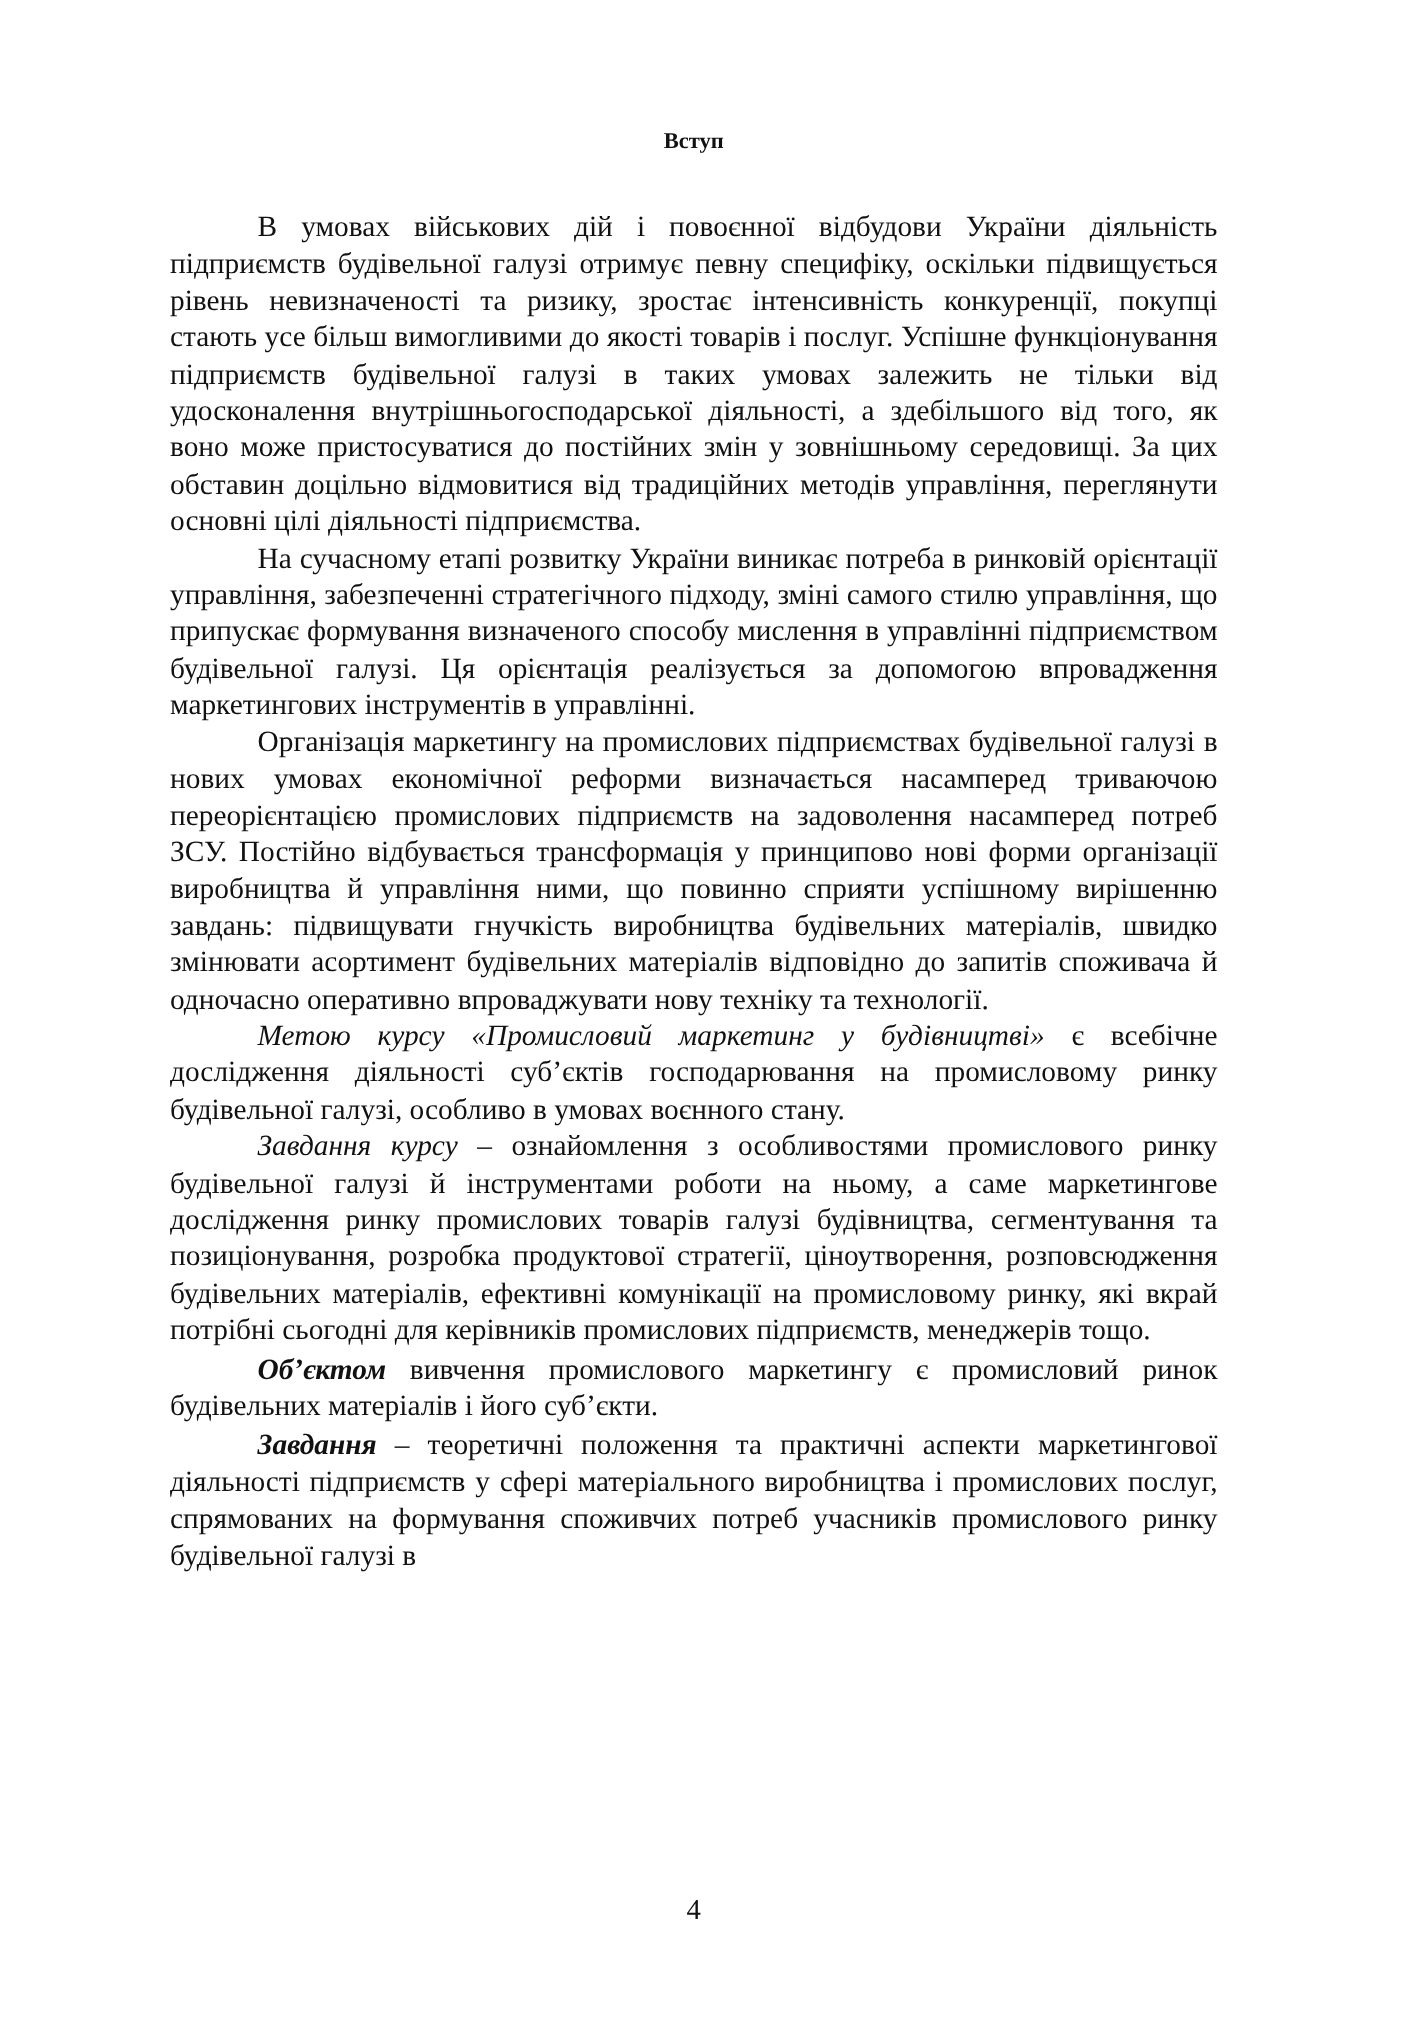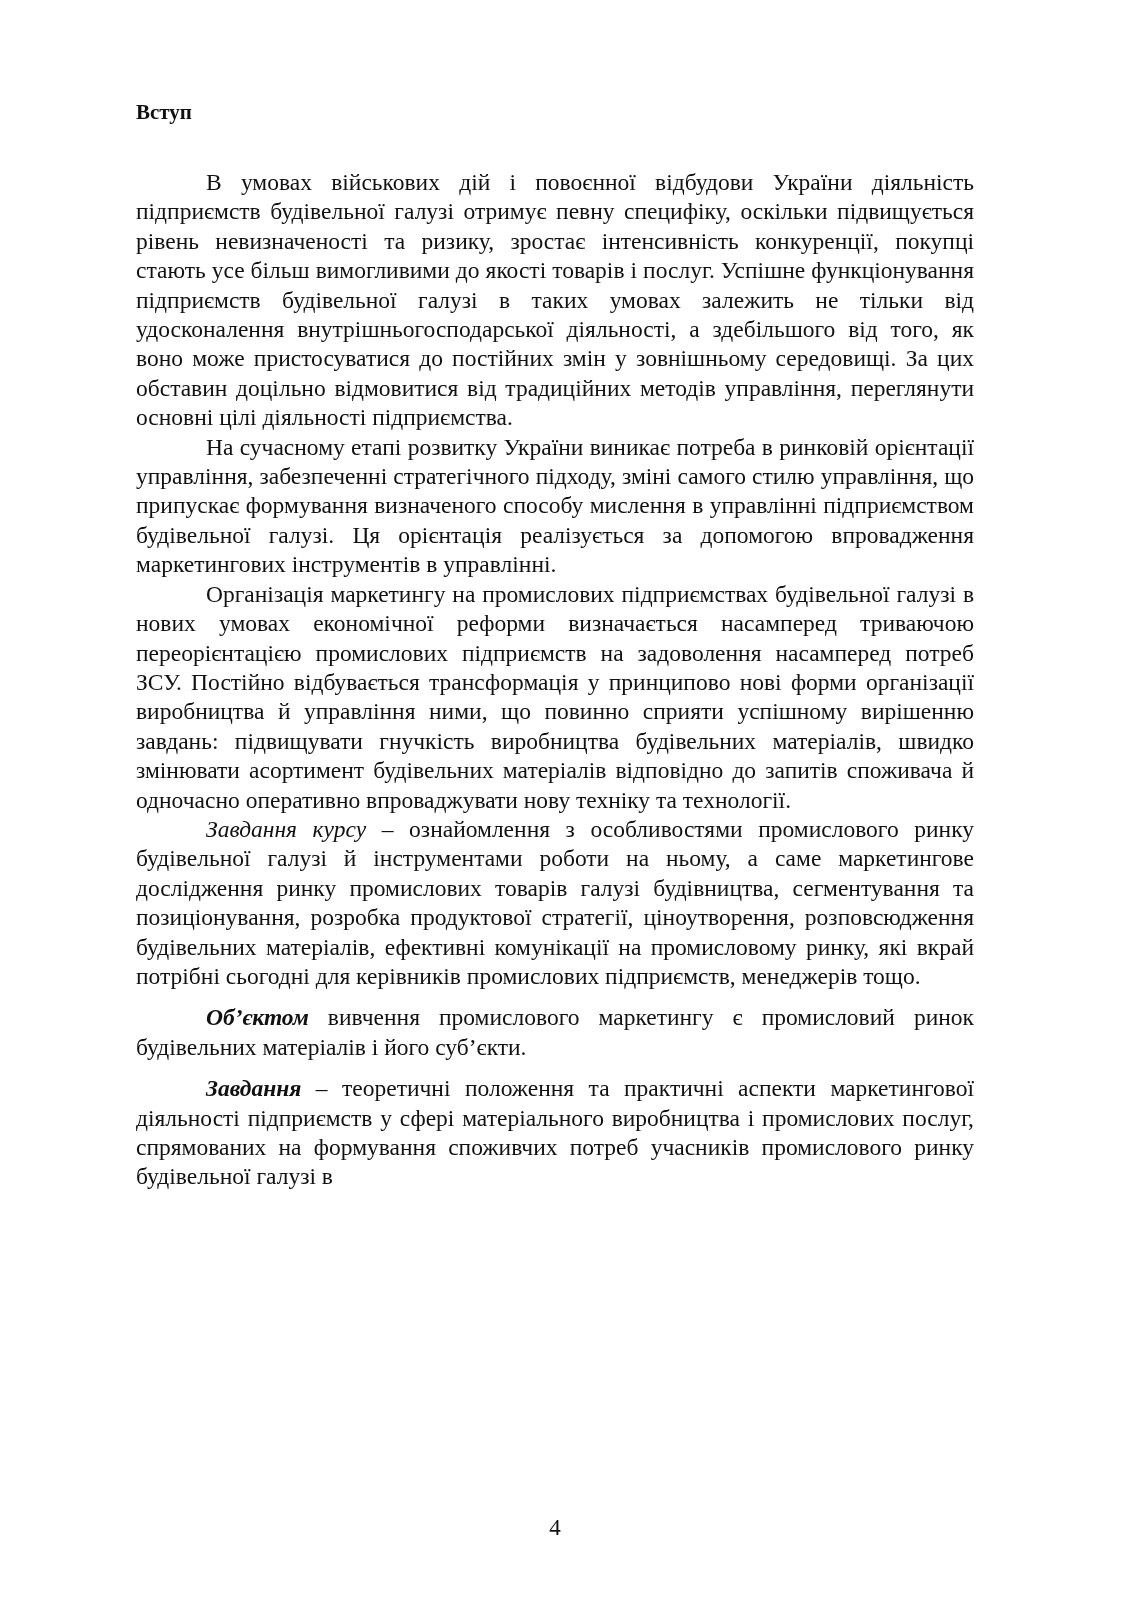--- a/index.html
+++ b/index.html
@@ -4,25 +4,25 @@
 <style>
   html, body { margin: 0; padding: 0; background: #ffffff; }
   body { width: 1142px; height: 1615px; position: relative; overflow: hidden; }
   .page {
     position: absolute; left: 136px; top: 0; width: 838px;
     font-family: "Liberation Serif", "DejaVu Serif", serif;
     color: #111111; font-size: 23.5px; line-height: 29.4px;
   }
   .title {
     position: absolute; left: 0; top: 96px; width: 838px;
-    text-align: left; font-weight: bold; font-size: 21px; line-height: 32px;
+    text-align: center; font-weight: bold; font-size: 18px; line-height: 32px;
   }
   .body { position: absolute; left: 0; top: 168px; width: 838px; }
   .para { margin: 0; text-align: justify; text-indent: 70px; }
-  .para.gap { margin-top: 12px; }
+  .para.gap { margin-top: 2px; }
   .it { font-style: italic; }
   .bi { font-style: italic; font-weight: bold; }
   .pagenum {
     position: absolute; left: 0; top: 1513px; width: 838px;
     text-align: center; font-size: 23px;
   }
 </style>
 </head>
 <body>
 
@@ -33,20 +33,23 @@
     <p class="para">
       <span>В умовах військових дій і повоєнної відбудови України діяльність підприємств будівельної галузі отримує певну специфіку, оскільки підвищується рівень невизначеності та ризику, зростає інтенсивність конкуренції, покупці стають усе більш вимогливими до якості товарів і послуг. Успішне функціонування підприємств будівельної галузі в таких умовах залежить не тільки від удосконалення внутрішньогосподарської діяльності, а здебільшого від того, як воно може пристосуватися до постійних змін у зовнішньому середовищі. За цих обставин доцільно відмовитися від традиційних методів управління, переглянути основні цілі діяльності підприємства.</span>
     </p>
     <p class="para">
       <span>На сучасному етапі розвитку України виникає потреба в ринковій орієнтації управління, забезпеченні стратегічного підходу, зміні самого стилю управління, що припускає формування визначеного способу мислення в управлінні підприємством будівельної галузі. Ця орієнтація реалізується за допомогою впровадження маркетингових інструментів в управлінні.</span>
     </p>
     <p class="para">
       <span>Організація маркетингу на промислових підприємствах будівельної галузі в нових умовах економічної реформи визначається насамперед триваючою переорієнтацією промислових підприємств на задоволення насамперед потреб ЗСУ. Постійно відбувається трансформація у принципово нові форми організації виробництва й управління ними, що повинно сприяти успішному вирішенню завдань: підвищувати гнучкість виробництва будівельних матеріалів, швидко змінювати асортимент будівельних матеріалів відповідно до запитів споживача й одночасно оперативно впроваджувати нову техніку та технології.</span>
     </p>
     <p class="para">
+      <span class="it">Метою курсу «Промисловий маркетинг у будівництві»</span><span> є всебічне дослідження діяльності суб’єктів господарювання на промисловому ринку будівельної галузі, особливо в умовах воєнного стану.</span>
+    </p>
+    <p class="para">
       <span class="it">Завдання курсу</span><span> – ознайомлення з особливостями промислового ринку будівельної галузі й інструментами роботи на ньому, а саме маркетингове дослідження ринку промислових товарів галузі будівництва, сегментування та позиціонування, розробка продуктової стратегії, ціноутворення, розповсюдження будівельних матеріалів, ефективні комунікації на промисловому ринку, які вкрай потрібні сьогодні для керівників промислових підприємств, менеджерів тощо.</span>
     </p>
     <p class="para gap">
       <span class="bi">Об’єктом</span><span> вивчення промислового маркетингу є промисловий ринок будівельних матеріалів і його суб’єкти.</span>
     </p>
     <p class="para gap">
       <span class="bi">Завдання</span><span> – теоретичні положення та практичні аспекти маркетингової діяльності підприємств у сфері матеріального виробництва і промислових послуг, спрямованих на формування споживчих потреб учасників промислового ринку будівельної галузі в</span>
     </p>
   </div>
 

